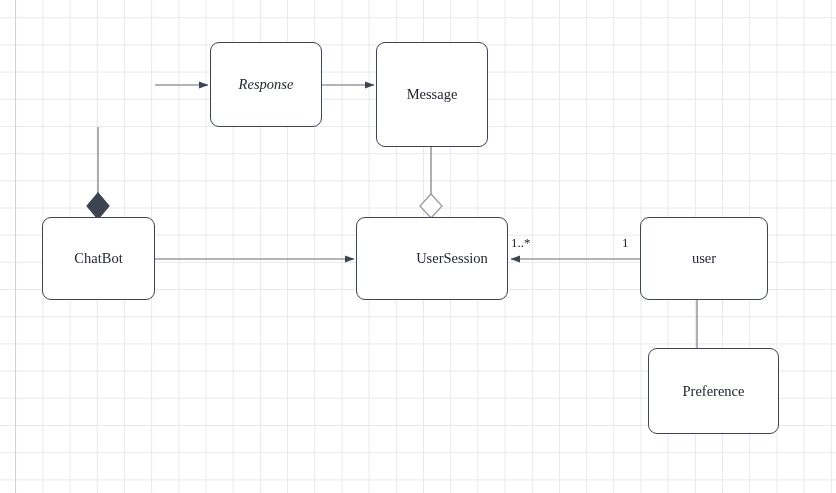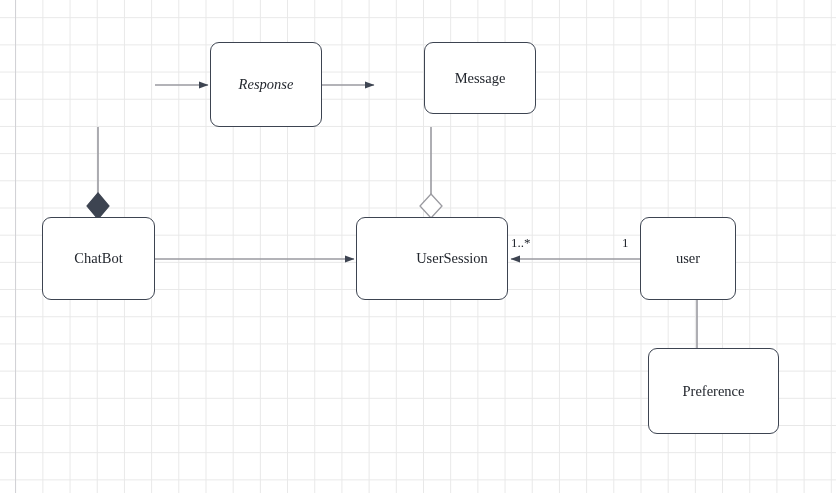--- a/index.html
+++ b/index.html
@@ -104,33 +104,33 @@
     <g>
       <line x1="697" y1="300" x2="697" y2="348" stroke="#9a9aa0" stroke-width="1.6"></line>
     </g>
   </svg>
 
 
   <div class="node" style="left:210px; top:42px; width:112px; height:85px;font-style:italic;">
     <span>Response</span>
   </div>
 
-  <div class="node" style="left:376px; top:42px; width:112px; height:72px;margin-left:48px;">
+  <div class="node" style="left:376px; top:42px; width:112px; height:105px;">
     <span>Message</span>
   </div>
 
   <div class="node" style="left:42px; top:217px; width:113px; height:83px;">
     <span>ChatBot</span>
   </div>
 
   <div class="node" style="left:356px; top:217px; width:152px; height:83px;padding-left:40px;">
     <span>UserSession</span>
   </div>
 
-  <div class="node" style="left:640px; top:217px; width:96px; height:83px;">
+  <div class="node" style="left:640px; top:217px; width:128px; height:83px;">
     <span>user</span>
   </div>
 
   <div class="node" style="left:648px; top:348px; width:131px; height:86px;">
     <span>Preference</span>
   </div>
 
   <div class="mult" style="left:511px; top:236px;">1..*</div>
 
   <div class="mult" style="left:622px; top:236px;">1</div>

